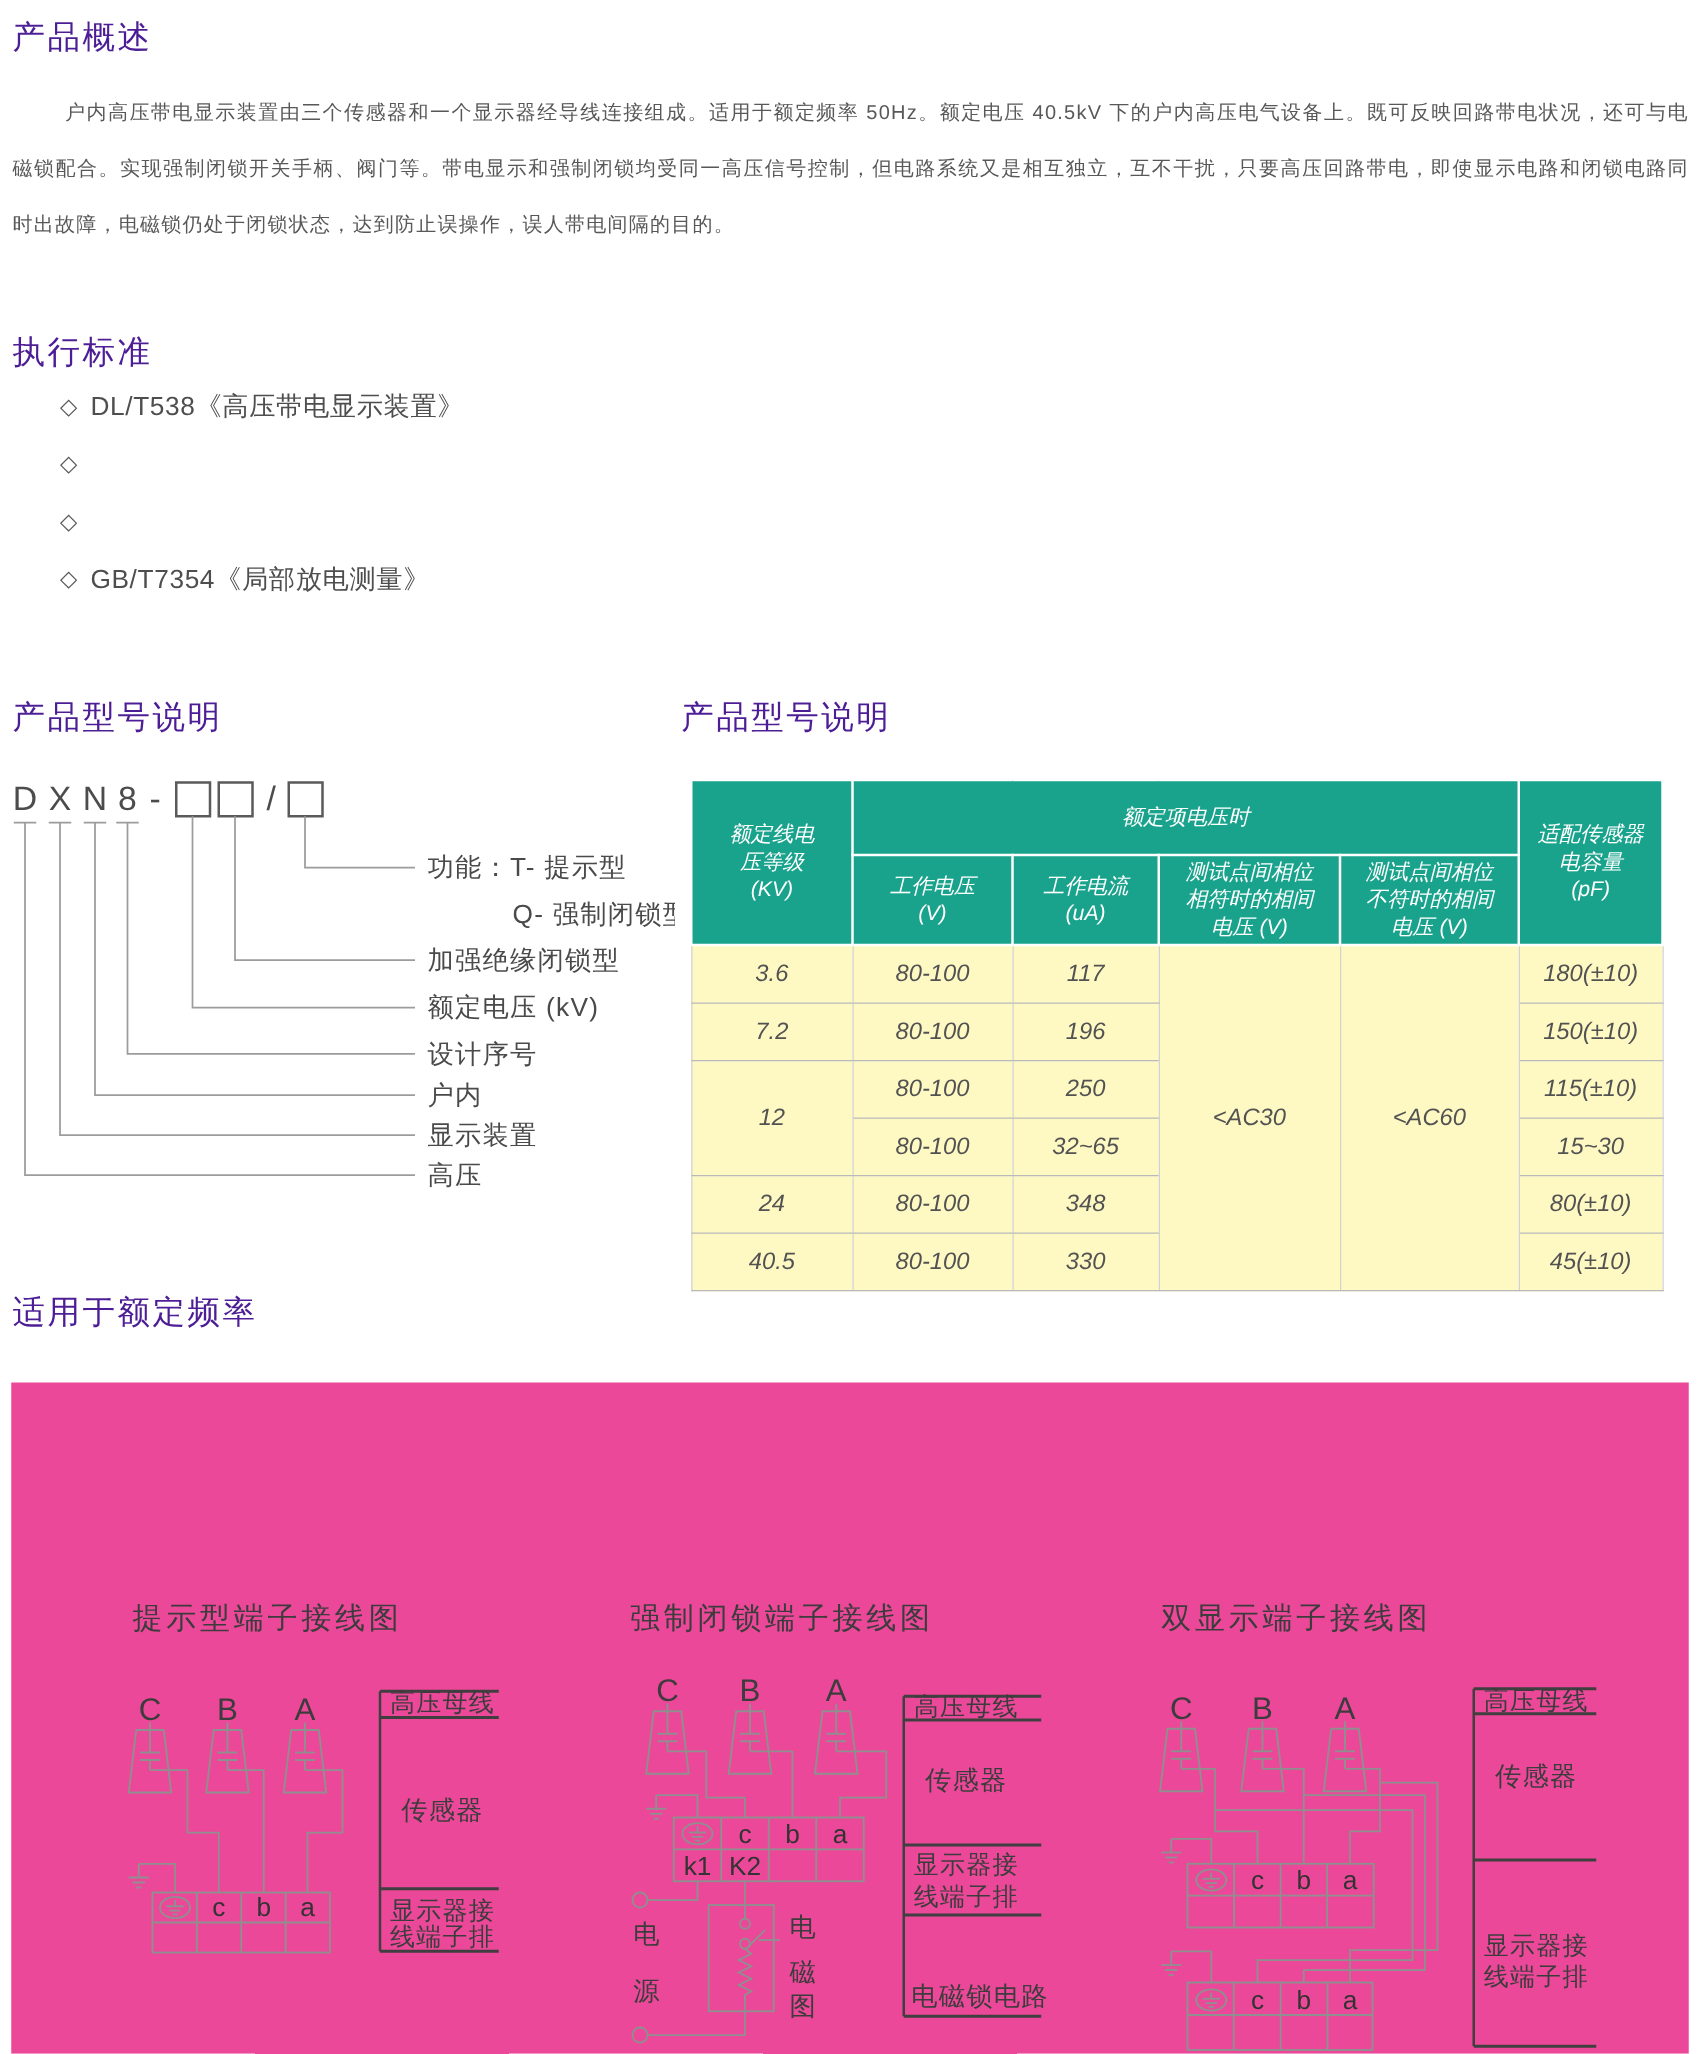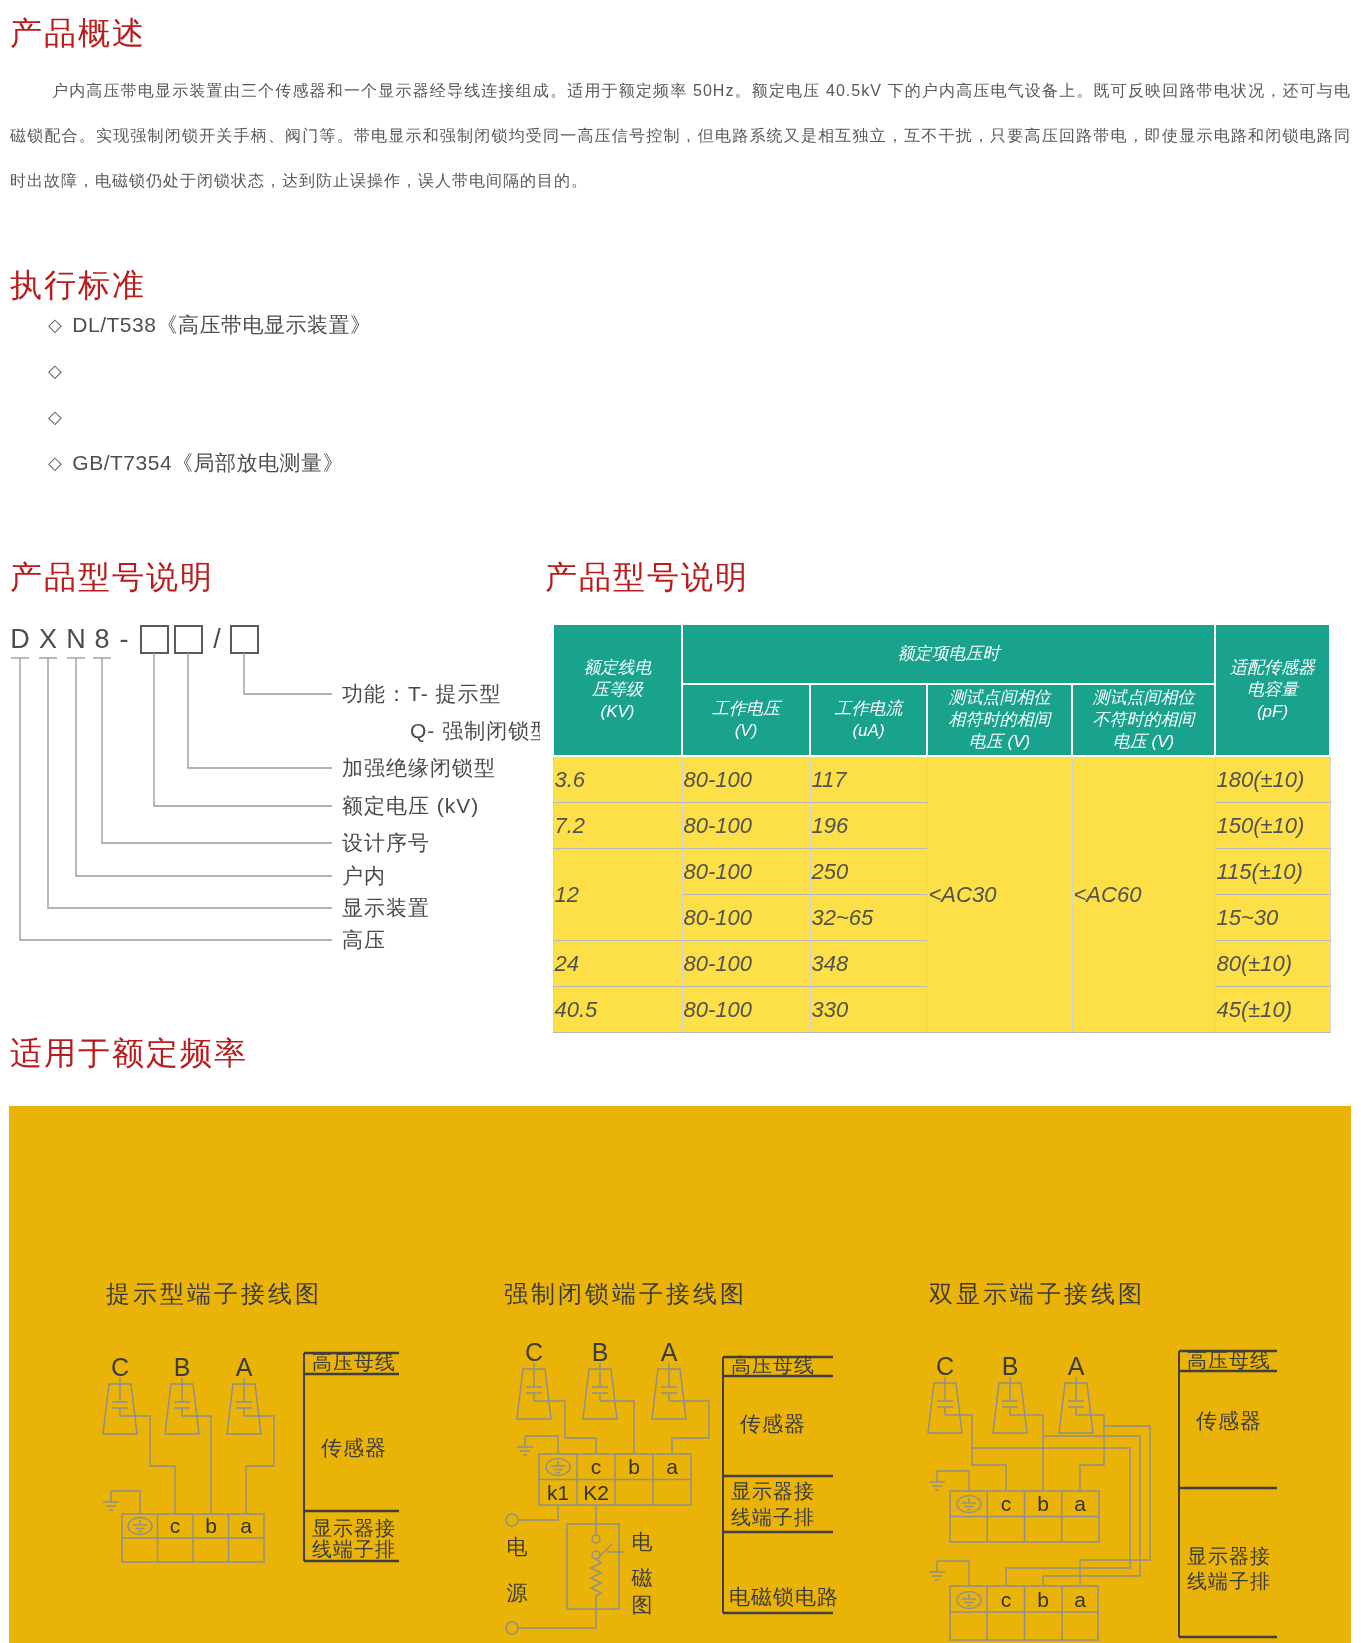--- a/index.html
+++ b/index.html
@@ -1,46 +1,46 @@
 <!DOCTYPE html>
 <html><head>
 <meta charset="utf-8">
 <style>
   html,body{margin:0;padding:0;}
   body{
     width:1361px;height:1643px;position:relative;background:#ffffff;overflow:hidden;
     font-family:"Liberation Sans","DejaVu Sans",sans-serif;
   }
-  .h-green{position:absolute;color:#b91c1c;font-size:32px;font-weight:500;letter-spacing:2px;white-space:nowrap;}
+  .h-green{position:absolute;color:#4c1d95;font-size:26px;font-weight:500;letter-spacing:2px;white-space:nowrap;}
   .overview-body{
     position:absolute;left:10px;top:68px;width:1341px;
     font-size:16px;line-height:45px;color:#585858;text-align:justify;
     text-indent:42px;letter-spacing:1px;
   }
   .standards{position:absolute;left:48px;top:302px;}
   .std-item{height:46px;display:flex;align-items:center;font-size:21px;color:#4e4e4e;letter-spacing:0.5px;}
   .std-diamond{font-size:18px;color:#5a5a5a;margin-right:10px;}
 
   
   .spec-table-wrap{position:absolute;left:552px;top:623px;font-style:italic;}
   table.spec{border-collapse:collapse;table-layout:fixed;}
   table.spec th{
     background:#1aa38c;color:#ffffff;font-weight:400;font-size:17px;line-height:22px;
     border:2px solid #ffffff;white-space:pre-line;text-align:center;vertical-align:middle;padding:2px;
   }
   table.spec td{
     border:1px solid #d2d2d2;border-bottom:1px solid #b9b9b9;
-    height:43px;vertical-align:middle;
-    font-size:22px;color:#525252;background:#fde047;
+    height:43px;text-align:center;vertical-align:middle;
+    font-size:19px;color:#525252;background:#fef9c3;
   }
   .th-group{height:54px;}
   .th-sub{height:66px;}
 
   
-  .panel{position:absolute;left:9px;top:1106px;width:1342px;height:537px;background:#eab308;}
+  .panel{position:absolute;left:9px;top:1106px;width:1342px;height:537px;background:#ec4899;}
   svg text{font-family:"Liberation Sans","DejaVu Sans",sans-serif;}
   .dg-title{font-size:24px;fill:#3c3c3c;letter-spacing:3px;}
   .ph{font-size:25px;fill:#3c3c3c;text-anchor:middle;}
   .cell{font-size:21px;fill:#333333;text-anchor:middle;}
   .side{font-size:20px;fill:#3c3c3c;letter-spacing:1px;}
   .side-lg{font-size:21px;fill:#3c3c3c;letter-spacing:1px;}
   .vert{font-size:21px;fill:#3c3c3c;text-anchor:middle;}
   .wire{fill:none;stroke:#8f8f8f;stroke-width:1.4;}
   .comp{fill:none;stroke:#8f8f8f;stroke-width:1.5;}
   .rail{stroke:#3f3f3f;stroke-width:2.4;}

